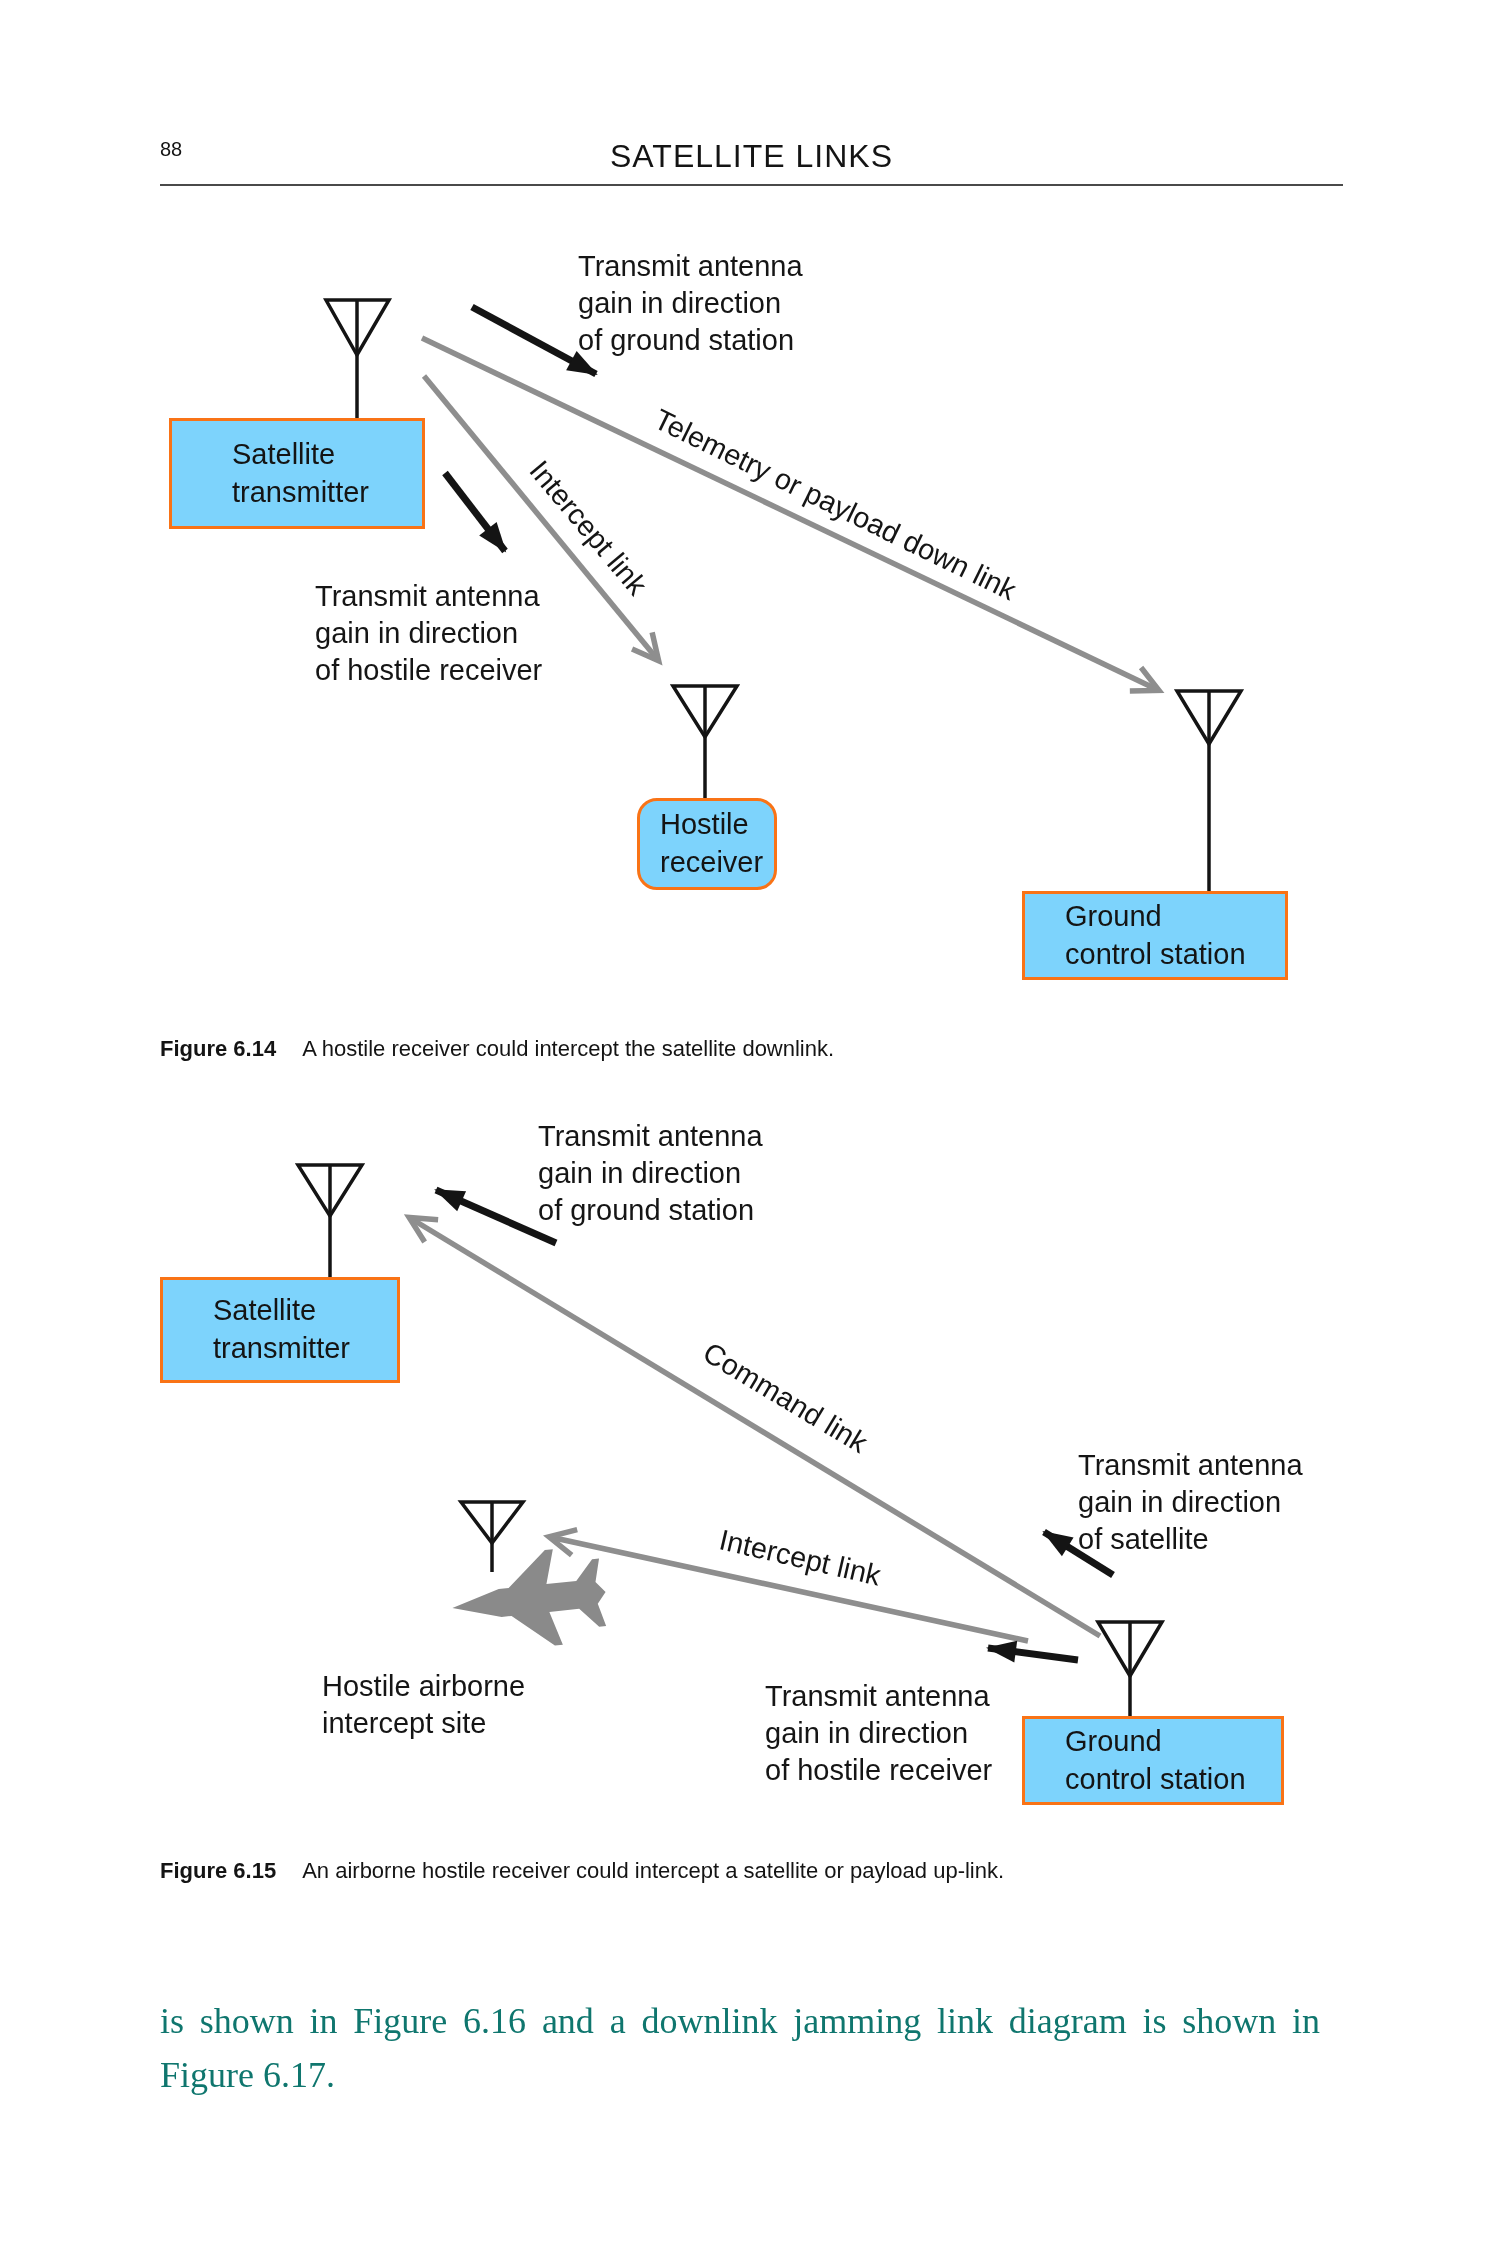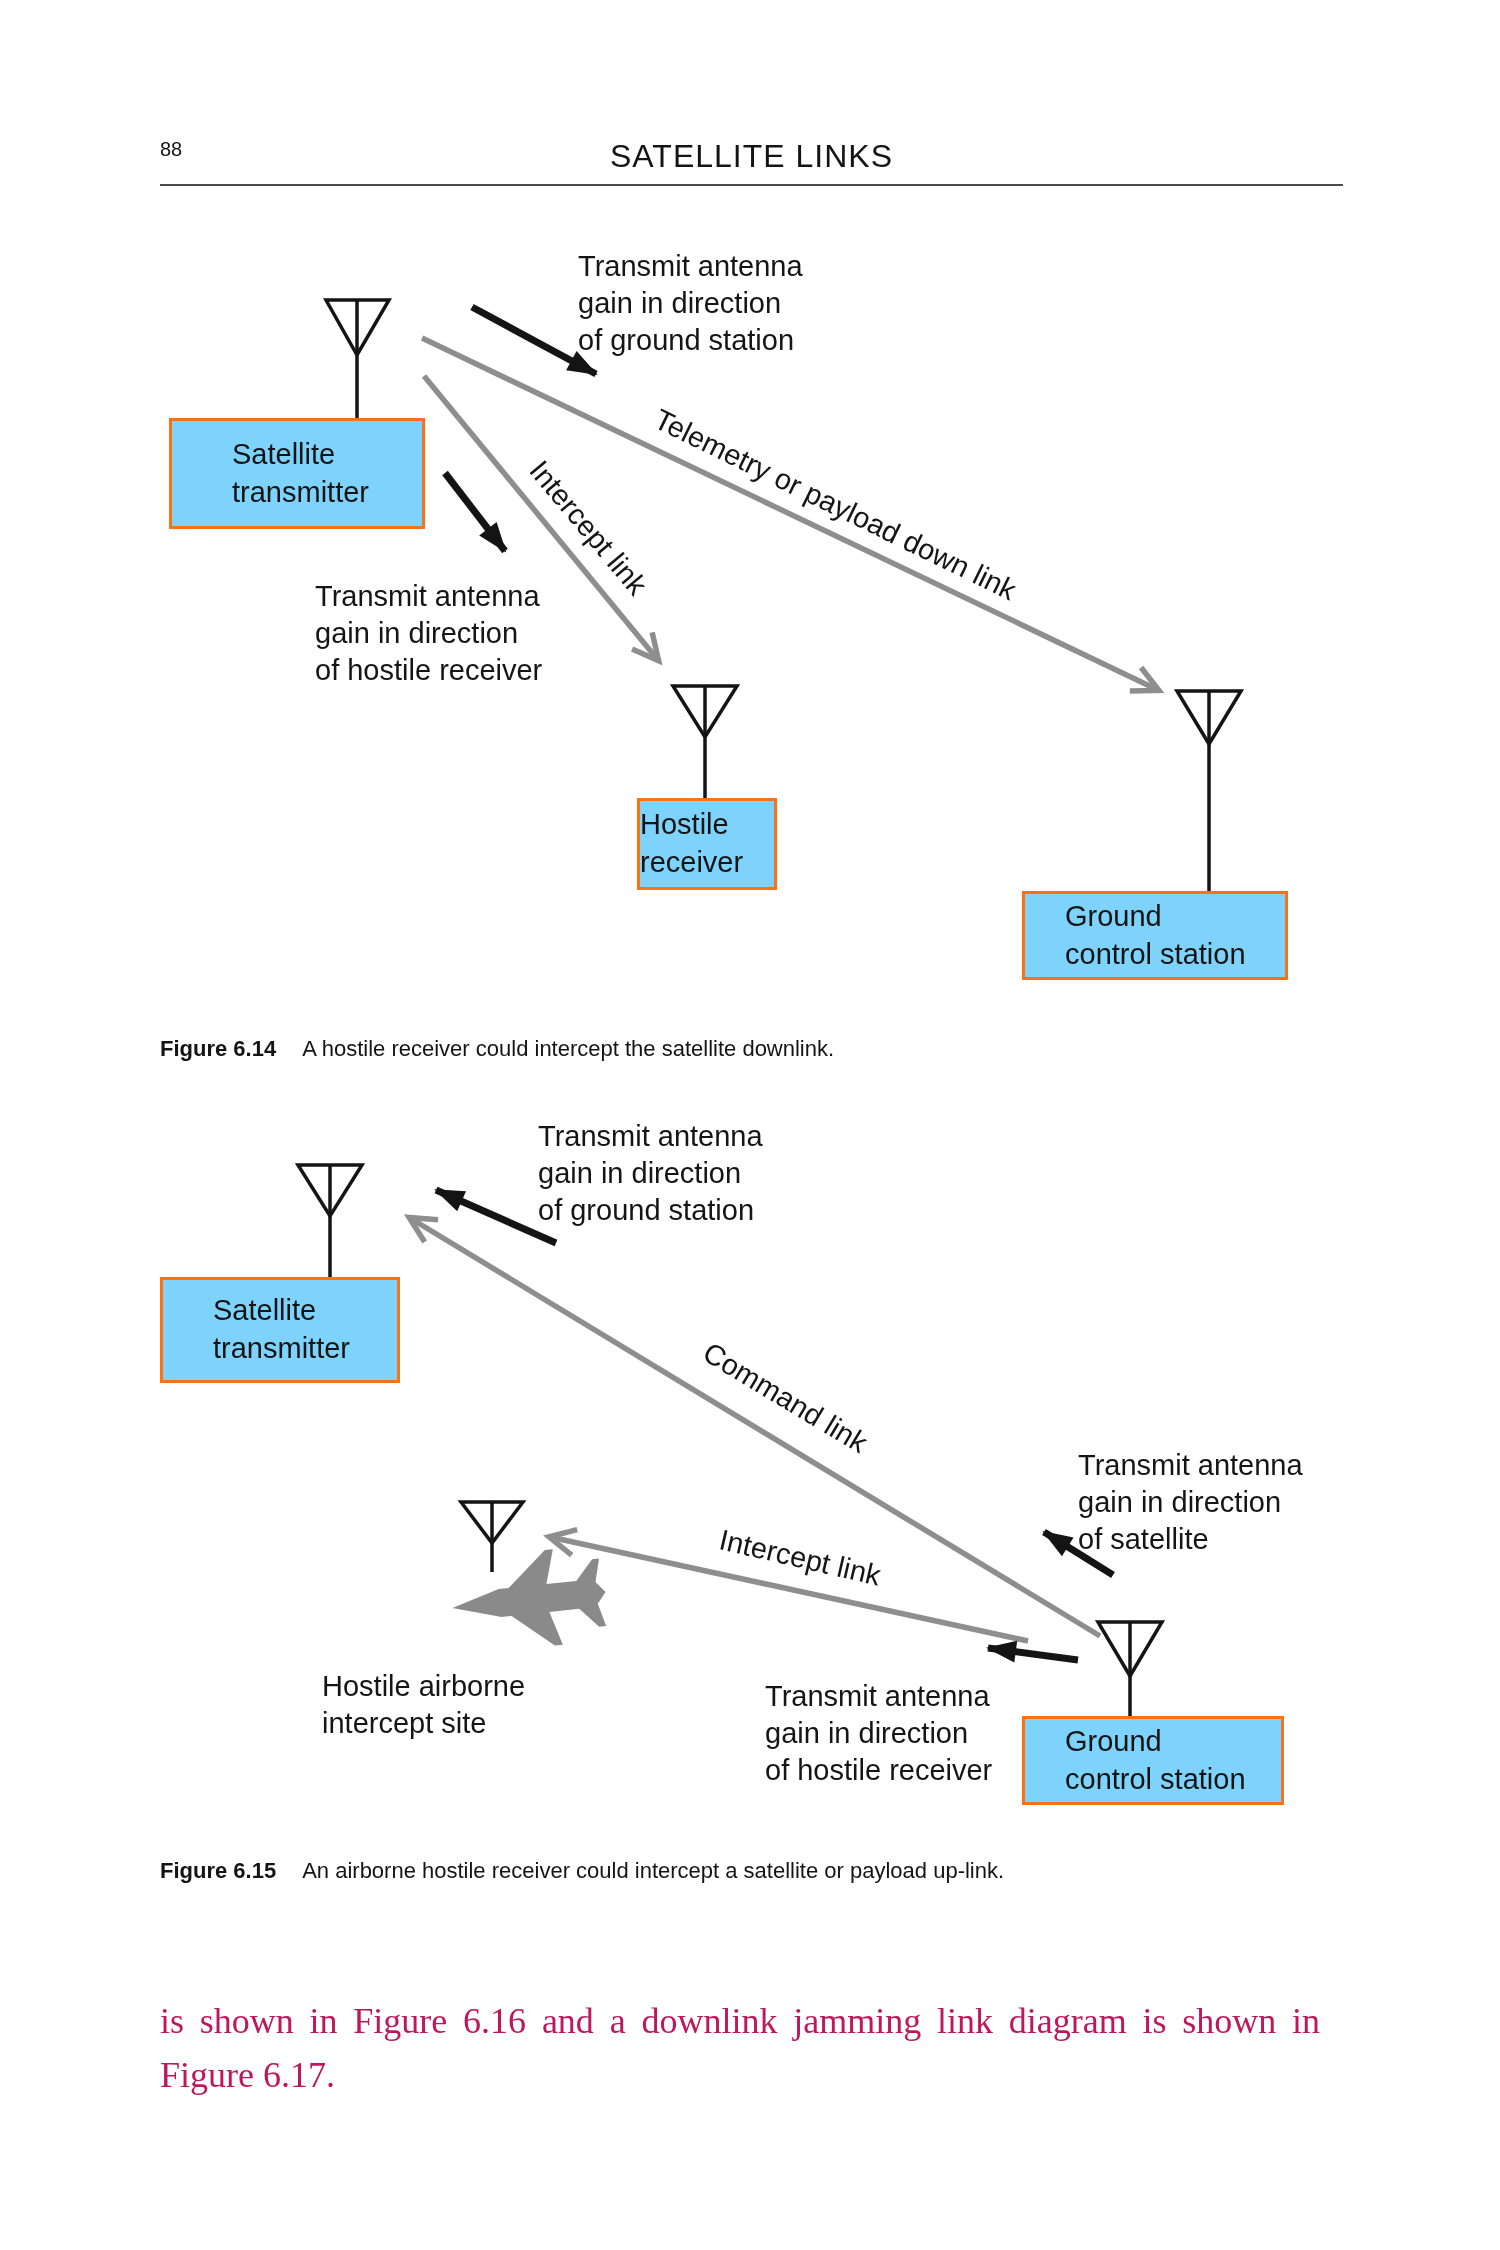--- a/index.html
+++ b/index.html
@@ -42,21 +42,21 @@
     font-size:22px;line-height:1.35;
     text-align:justify;
   }
   .caption .figlabel{font-weight:bold;margin-right:26px;}
   
   .bodytext{
     position:absolute;left:160px;top:1958px;width:1160px;
     font-family:"Liberation Serif","DejaVu Serif",serif;
     font-size:36px;line-height:1.5;
     text-align:justify;
-    color:#be185d;
+    color:#0f766e;
   }
 </style>
 </head>
 <body>
 
 <div class="page">
 
   <span class="pagenum">88</span>
   <div class="running-title">SATELLITE LINKS</div>
   <div class="hrule"></div>
@@ -136,21 +136,21 @@
 
   <div class="label rot" style="left:588px;top:528px;transform:translate(-50%,-50%) rotate(50deg);">Intercept link</div>
 
   <div class="label" style="left:315px;top:578px;">Transmit antenna
 gain in direction
 of hostile receiver</div>
 
   <div class="dbox" style="left:169px;top:418px;width:256px;height:111px;padding-left:60px;">Satellite
 transmitter</div>
 
-  <div class="dbox" style="left:637px;top:798px;width:140px;height:92px;">Hostile
+  <div class="dbox" style="left:637px;top:798px;width:140px;height:92px;padding-left:20px;border-radius:20px;">Hostile
 receiver</div>
 
   <div class="dbox" style="left:1022px;top:891px;width:266px;height:89px;padding-left:40px;">Ground
 control station</div>
 
   <p class="caption" style="top:1012px;">
     <span class="figlabel">Figure 6.14</span><span>A hostile receiver could intercept the satellite downlink.</span>
   </p>
 
   <div class="label" style="left:538px;top:1118px;">Transmit antenna

